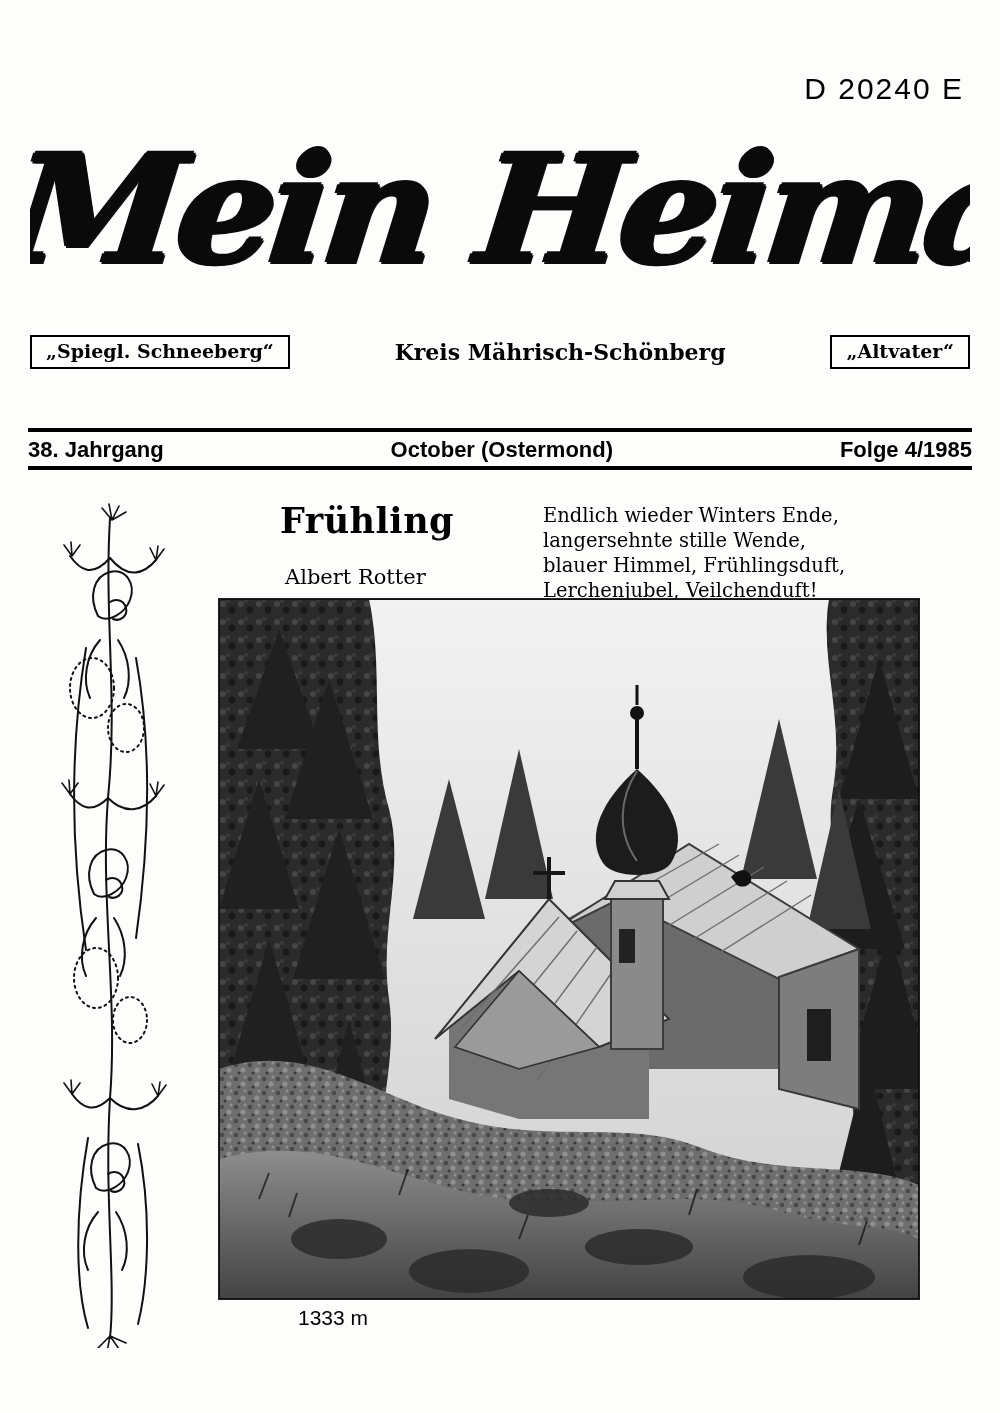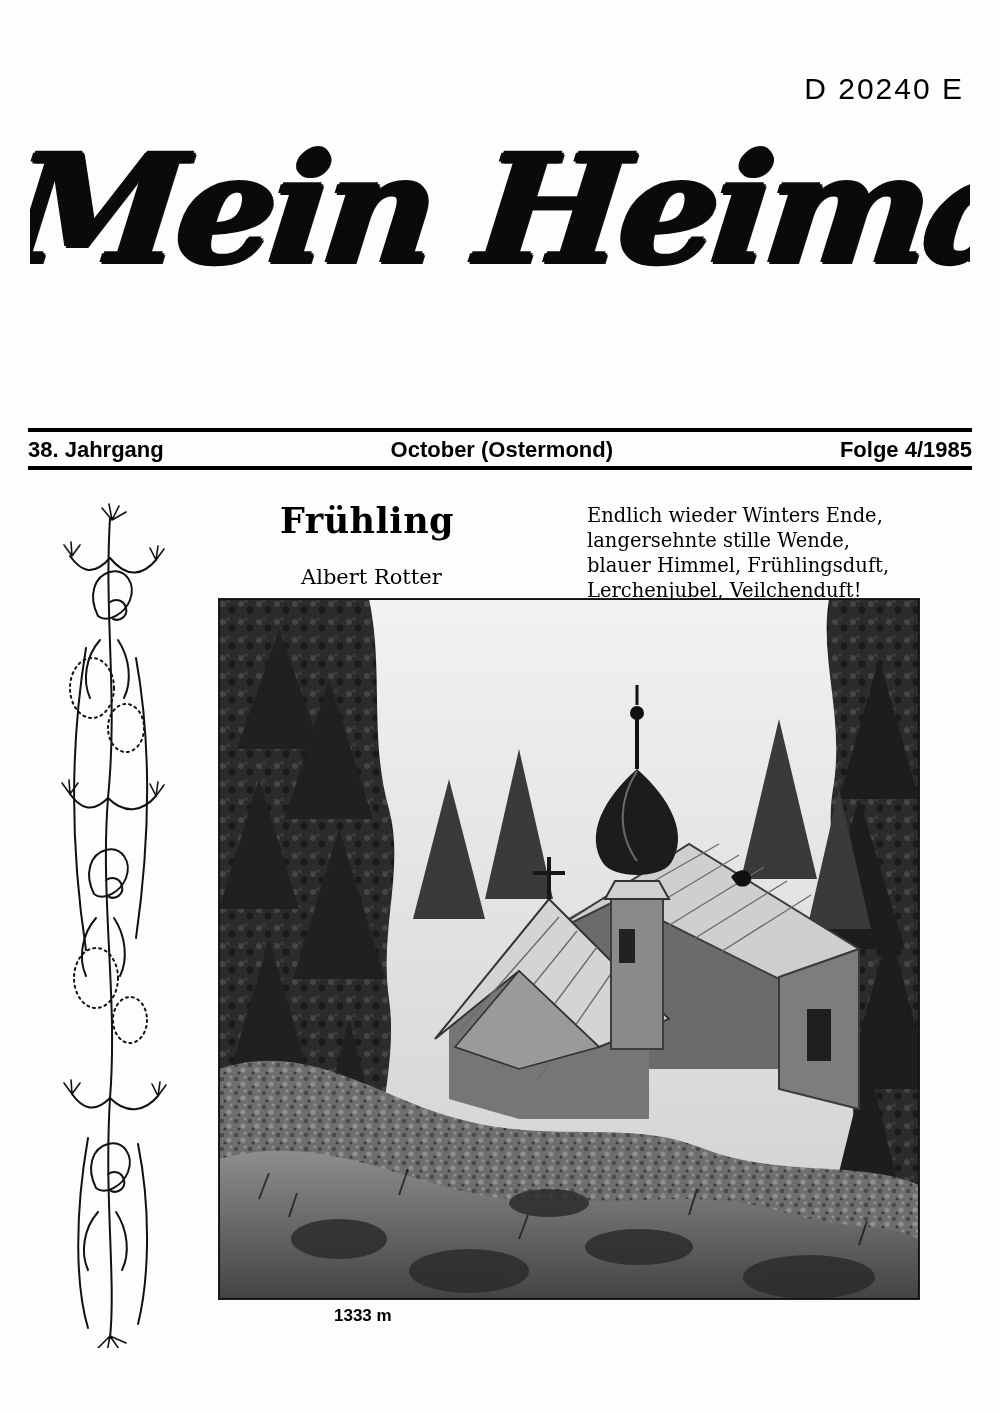--- a/index.html
+++ b/index.html
@@ -136,32 +136,30 @@
     font-weight: bold;
     font-size: 35px;
     letter-spacing: 0.5px;
   }
   .poem-author {
     position: absolute;
     top: 565px;
     left: 285px;
     font-family: "DejaVu Serif", serif;
     font-size: 21px;
-    margin-left: 16px;
   }
   .poem-verse {
     position: absolute;
     top: 503px;
     left: 543px;
     width: 330px;
     font-family: "DejaVu Serif", serif;
     font-size: 19.5px;
     line-height: 25px;
     white-space: pre-line;
-    margin-left: 44px;
   }
 
   
   .flower-border {
     position: absolute;
     top: 498px;
     left: 52px;
     width: 120px;
     height: 850px;
   }
@@ -187,37 +185,41 @@
     display: flex;
     align-items: baseline;
   }
   .caption-title {
     font-weight: bold;
     font-size: 31px;
     font-family: "Liberation Sans", sans-serif;
     margin-left: 180px;
   }
   .caption-alt {
-    font-size: 17px;
+    font-size: 21px;
     font-family: "Liberation Sans", sans-serif;
-    margin-left: 116px;
-    font-weight: bold;
+    margin-left: 80px;
   }
 </style>
 </head>
 <body>
 
 <div class="page">
 
   <div class="postal-code">D  20240 E</div>
 
   <div class="masthead">
     <div class="masthead-title">Mein Heimatbote</div>
   </div>
 
+  <div class="region-bar">
+    <div class="region-box">„Spiegl. Schneeberg“</div>
+    <div class="region-center">Kreis Mährisch-Schönberg</div>
+    <div class="region-box">„Altvater“</div>
+  </div>
 
 
   <div class="rule rule-top"></div>
   <div class="issue-line">
     <div class="issue-left">38. Jahrgang</div>
     <div class="issue-center">October (Ostermond)</div>
     <div class="issue-right">Folge 4/1985</div>
   </div>
   <div class="rule rule-bottom"></div>
 

